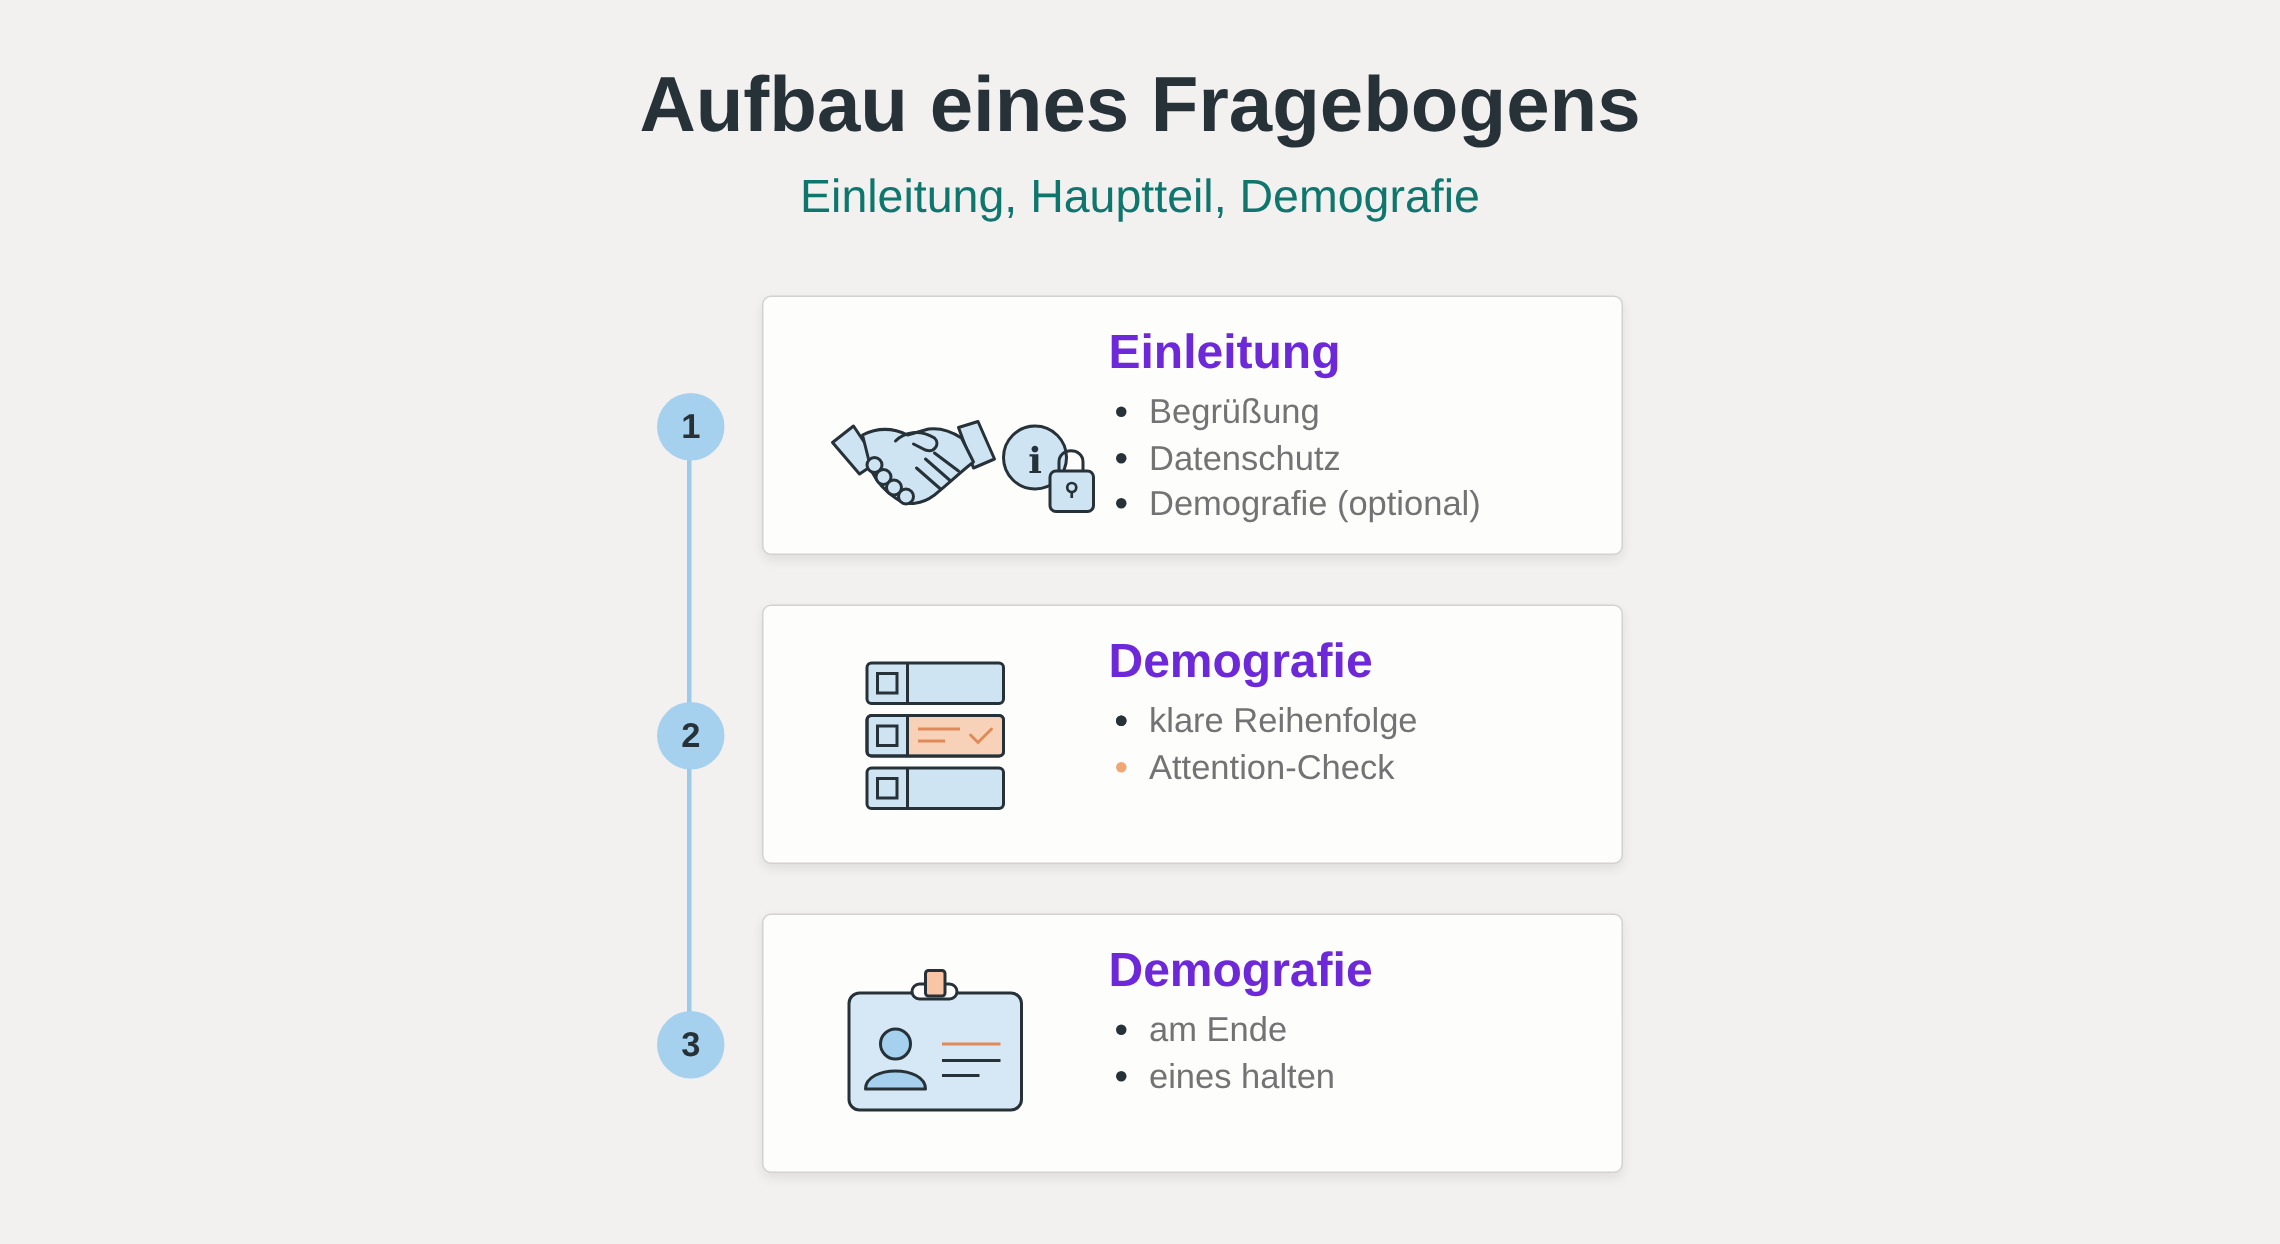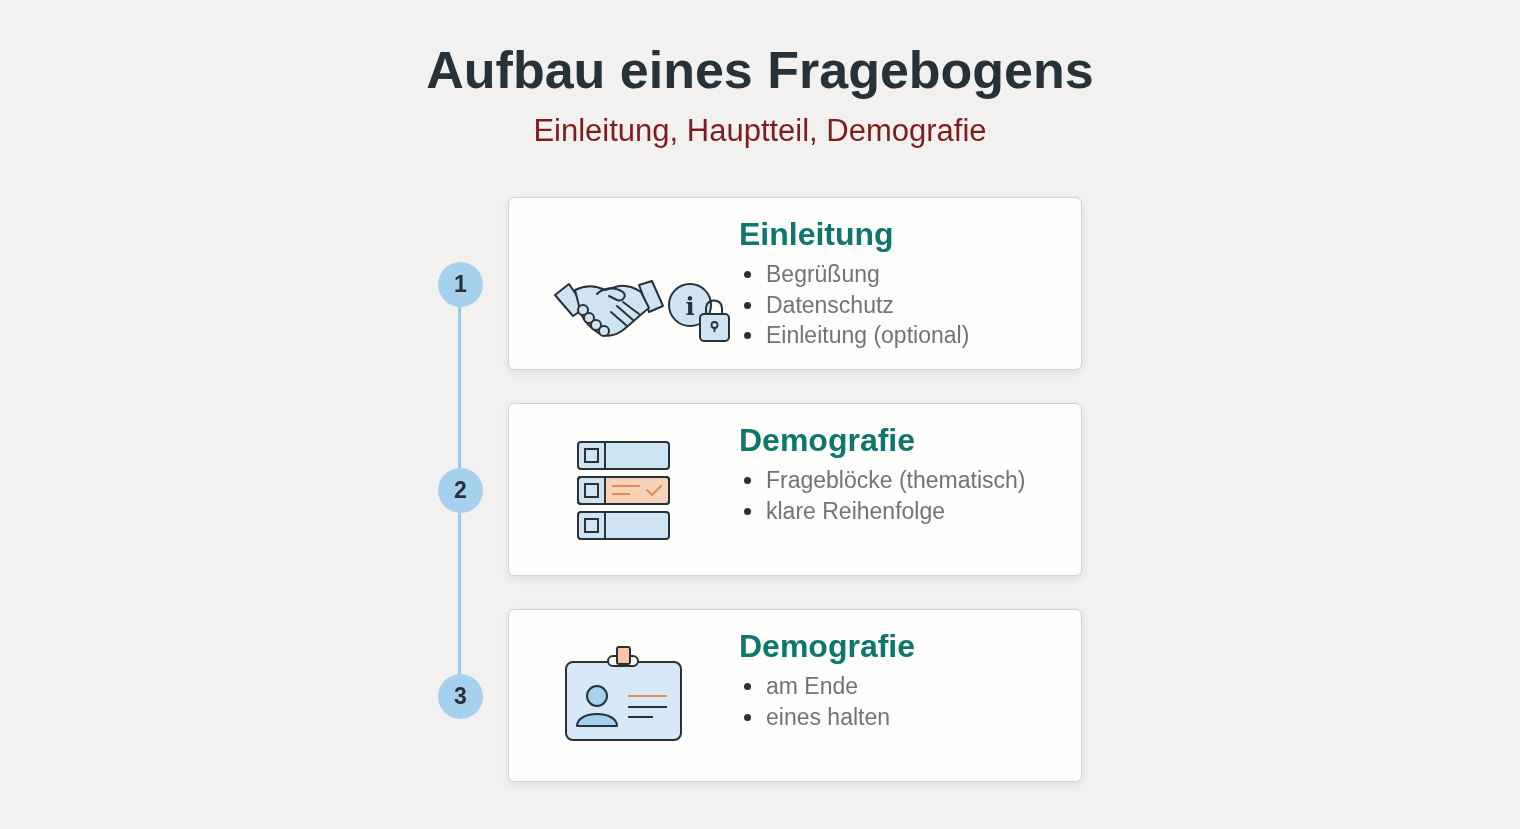--- a/index.html
+++ b/index.html
@@ -11,40 +11,40 @@
       overflow: hidden;
     }
     .page { position: relative; width: 1500px; height: 829px; border-radius: 21px; }
     .title {
       position: absolute; left: 0; top: 40px; width: 1520px;
       text-align: center; font-size: 52px; font-weight: bold;
       color: #263238; letter-spacing: 0px;
     }
     .subtitle {
       position: absolute; left: 0; top: 113px; width: 1520px;
-      text-align: center; font-size: 31px; color: #7f1d1d;
+      text-align: center; font-size: 31px; color: #0f766e;
     }
     .timeline-line {
       position: absolute; left: 458px; top: 284px; width: 3px; height: 412px;
       background: #9ccbe9;
     }
     .step-num {
       position: absolute; width: 45px; height: 45px; border-radius: 50%;
       background: #a6d1ee; color: #263238;
       font-size: 23px; font-weight: bold;
       display: flex; align-items: center; justify-content: center;
     }
     .card {
       position: absolute; left: 508px; width: 574px; height: 173px;
       background: #fdfdfc; border: 1.5px solid #d3d2cf; border-radius: 6px;
       box-shadow: 0 3px 8px rgba(0,0,0,0.08);
     }
     .card-icon { position: absolute; left: 30px; top: 30px; width: 200px; height: 115px; }
     .card-text { position: absolute; left: 230px; top: 18px; }
-    .card-title { font-size: 32px; font-weight: bold; color: #0f766e; margin-bottom: 6px; }
+    .card-title { font-size: 32px; font-weight: bold; color: #6d28d9; margin-bottom: 6px; }
     .card-list { list-style: none; }
     .card-list li {
       font-size: 23px; line-height: 30.5px; color: #737373;
       position: relative; padding-left: 27px;
     }
     .card-list li .dot {
       position: absolute; left: 5px; top: 12px; width: 7px; height: 7px;
       border-radius: 50%; background: #263238;
     }
     .card-list li .dot.accent { background: #f0a774; }
@@ -85,21 +85,21 @@
         <rect x="161" y="86" width="29" height="27" rx="4" fill="#cfe4f3" stroke="#263238" stroke-width="2"></rect>
         <circle cx="175.5" cy="97" r="3" fill="none" stroke="#263238" stroke-width="1.8"></circle>
         <line x1="175.5" y1="100" x2="175.5" y2="104" stroke="#263238" stroke-width="1.8"></line>
       </svg>
     </div>
     <div class="card-text">
       <div class="card-title">Einleitung</div>
       <ul class="card-list">
         <li><span class="dot"></span><span>Begrüßung</span></li>
         <li><span class="dot"></span><span>Datenschutz</span></li>
-        <li><span class="dot"></span><span>Einleitung (optional)</span></li>
+        <li><span class="dot"></span><span>Demografie (optional)</span></li>
       </ul>
     </div>
   </div>
 
   <div class="card" style="top:403px;">
     <div class="card-icon">
       <svg width="200" height="115" viewBox="0 0 200 115">
 
         <rect x="39" y="8" width="91" height="27" rx="3" fill="#cfe4f3" stroke="#263238" stroke-width="2"></rect>
         <line x1="66" y1="8" x2="66" y2="35" stroke="#263238" stroke-width="2"></line>
@@ -115,22 +115,23 @@
         <path d="M108 56 L113 61 L122 52" fill="none" stroke="#e08a5a" stroke-width="2" stroke-linecap="round"></path>
 
         <rect x="39" y="78" width="91" height="27" rx="3" fill="#cfe4f3" stroke="#263238" stroke-width="2"></rect>
         <line x1="66" y1="78" x2="66" y2="105" stroke="#263238" stroke-width="2"></line>
         <rect x="46" y="85" width="13" height="13" fill="none" stroke="#263238" stroke-width="2"></rect>
       </svg>
     </div>
     <div class="card-text">
       <div class="card-title">Demografie</div>
       <ul class="card-list">
-        <li><span class="dot"></span><span>Frageblöcke (thematisch)</span></li>
+        <li><span class="dot"></span></li>
         <li><span class="dot"></span><span>klare Reihenfolge</span></li>
+        <li><span class="dot accent"></span><span>Attention-Check</span></li>
       </ul>
     </div>
   </div>
 
   <div class="card" style="top:609px;">
     <div class="card-icon">
       <svg width="200" height="115" viewBox="0 0 200 115">
         <rect x="27" y="22" width="115" height="78" rx="7" fill="#d6e8f5" stroke="#263238" stroke-width="2"></rect>
         <rect x="69" y="16" width="30" height="10" rx="5" fill="#fdfdfc" stroke="#263238" stroke-width="2"></rect>
         <rect x="78" y="7" width="13" height="17" rx="2" fill="#f8c6a4" stroke="#263238" stroke-width="2"></rect>

